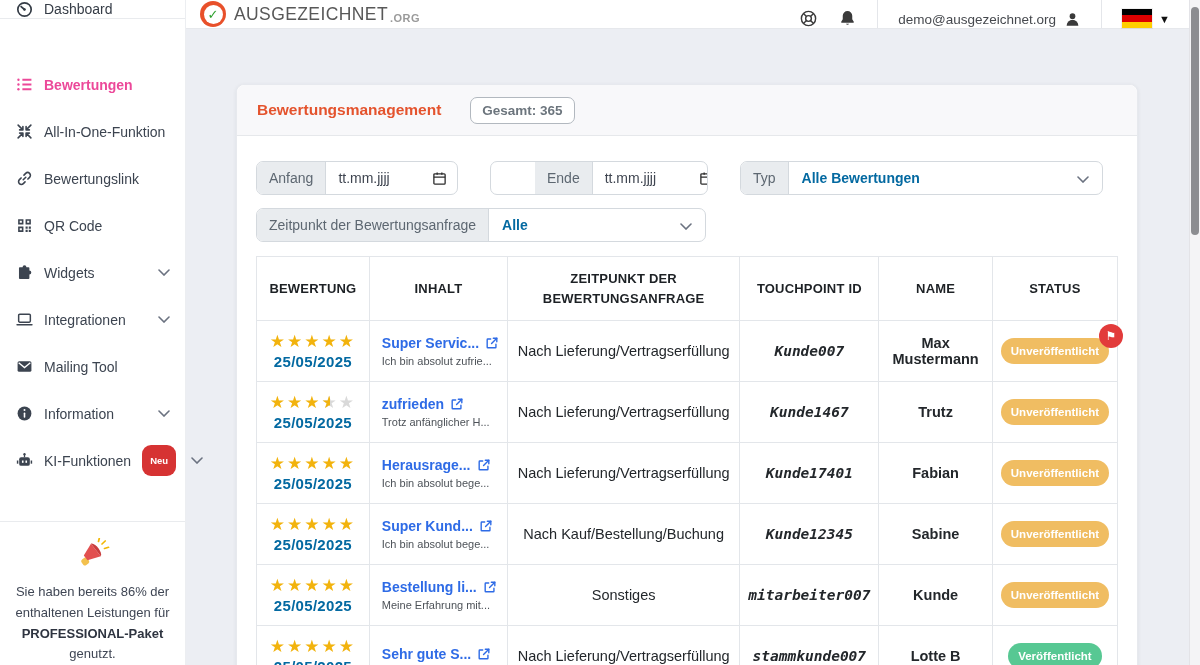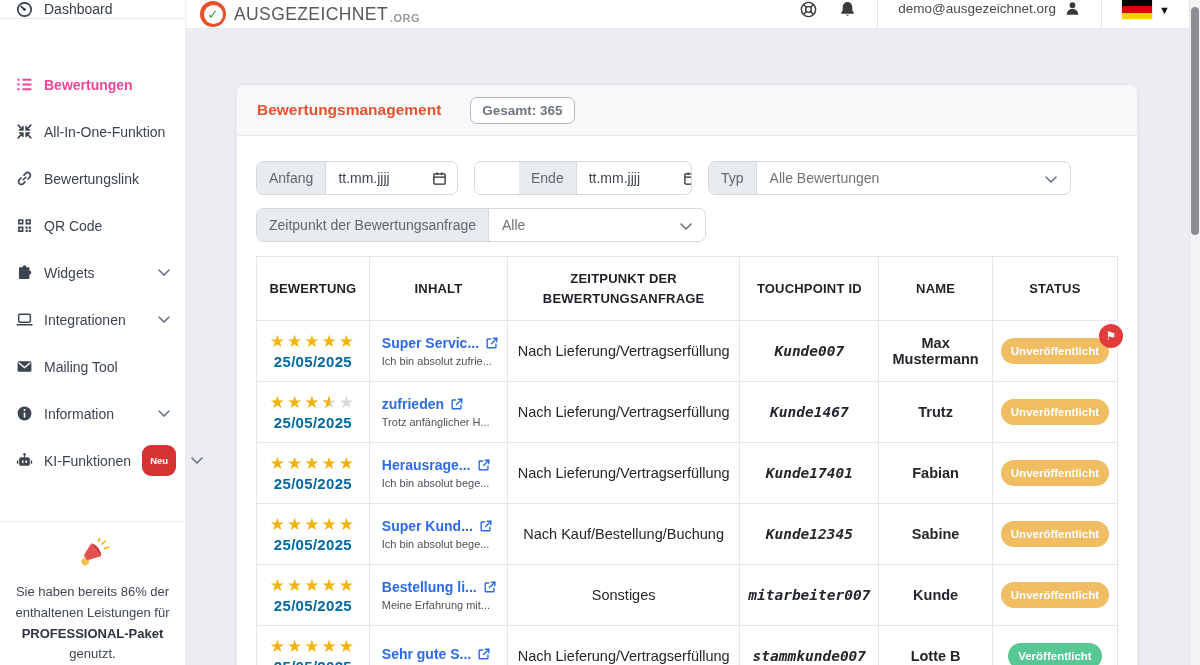--- a/index.html
+++ b/index.html
@@ -26,49 +26,49 @@
 
   
   .main { flex:1; display:flex; flex-direction:column; min-width:0; }
   .topbar { height:43px; background:#fff; display:flex; align-items:center; padding:0 30px 0 14px; border-bottom:1px solid #e6e8ec; }
   .brand { display:flex; align-items:center; gap:8px; cursor:pointer; }
   .brand-badge { width:26px; height:26px; border-radius:50%; background:#e8502a; display:flex; align-items:center; justify-content:center; }
   .brand-badge .inner { width:19px; height:19px; border-radius:50%; background:#fff; display:flex; align-items:center; justify-content:center; color:#2ca row02c; }
   .brand-badge .inner span { color:#2ca02c; font-weight:bold; font-size:13px; line-height:1; }
   .brand-name { font-size:17.5px; color:#585858; font-weight:500; letter-spacing:.4px; }
   .brand-tld { font-size:11px; color:#9a9a9a; font-weight:bold; align-self:flex-end; margin:0 0 3px -6px; letter-spacing:.5px; }
-  .tb-right { margin-left:auto; display:flex; align-items:flex-start; gap:20px; }
+  .tb-right { margin-left:auto; display:flex; align-items:flex-end; gap:20px; }
   .tb-icon { display:flex; cursor:pointer; }
   .vdiv { width:1px; height:28px; background:#e4e6ea; }
   .account { display:flex; align-items:center; gap:8px; cursor:pointer; }
   .account-email { font-size:13.5px; color:#46494e; }
   .flag-sel { display:flex; align-items:center; gap:7px; cursor:pointer; }
   .flag { width:30px; height:19px; display:flex; flex-direction:column; box-shadow:0 0 0 1px rgba(0,0,0,.06); }
   .flag div { flex:1; }
   .flag .s1{ background:#000; } .flag .s2{ background:#d00; } .flag .s3{ background:#ffce00; }
   .flag-caret { font-size:11px; color:#111; }
 
   
   .content { flex:1; padding:55px 0 0 50px; }
   .card { width:902px; background:#fff; border:1px solid #e7e9ee; border-radius:8px; box-shadow:0 1px 4px rgba(30,40,60,.07); height:720px; }
   .card-head { height:51px; background:#f8f8fa; border-bottom:1px solid #e6e8eb; border-radius:8px 8px 0 0; display:flex; align-items:center; gap:29px; padding:0 20px; }
   .page-title { color:#e4532d; font-size:15.5px; font-weight:bold; }
   .total-badge { border:1px solid #b2b8bf; color:#6c757d; background:#fff; font-weight:bold; font-size:13.5px; border-radius:7px; padding:5px 11px; }
   .card-body { padding:25px 19px 0; }
 
   
-  .frow { display:flex; gap:16px; margin-bottom:13px; }
+  .frow { display:flex; gap:32px; margin-bottom:13px; }
   .igroup { display:flex; align-items:stretch; border:1px solid #d4d9de; border-radius:7px; overflow:hidden; height:34px; background:#fff; }
   .ig-label { background:#e9ecef; color:#5d6771; padding:0 12px; display:flex; align-items:center; font-size:14px; border-right:1px solid #d4d9de; white-space:nowrap; }
   .date-box { display:flex; align-items:center; padding:0 12px; gap:18px; flex:1; }
   .date-box input { border:none; outline:none; font-size:14px; color:#3f4550; width:76px; font-family:inherit; background:transparent; }
   .date-box input::placeholder { color:#3f4550; opacity:1; }
   .cal-btn { display:flex; cursor:pointer; }
   .sel-box { display:flex; align-items:center; justify-content:space-between; flex:1; padding:0 13px; cursor:pointer; }
-  .sel-value { font-size:14px; color:#737373; }
+  .sel-value { font-size:14px; color:#0369a1;font-weight:bold; }
   .g-anfang { width:202px; } .g-ende { width:218px;padding-left:44px; } .g-typ { width:363px; } .g-zeit { width:450px; }
 
   
   table { border-collapse:collapse; margin-top:14px; table-layout:fixed; }
   th, td { border:1px solid #e3e6ea; text-align:center; vertical-align:middle; }
   th { height:64px; font-size:13px; color:#1d2125; padding:6px 10px; line-height:1.5; letter-spacing:.2px; }
   td { height:61px; font-size:14px; color:#23272b; padding:4px 8px; }
   .c-inhalt { text-align:left; padding-left:12px; }
   .stars { letter-spacing:2px; font-size:17px; line-height:1; white-space:nowrap; }
   .st { position:relative; display:inline-block; color:#d9d9d9; }

